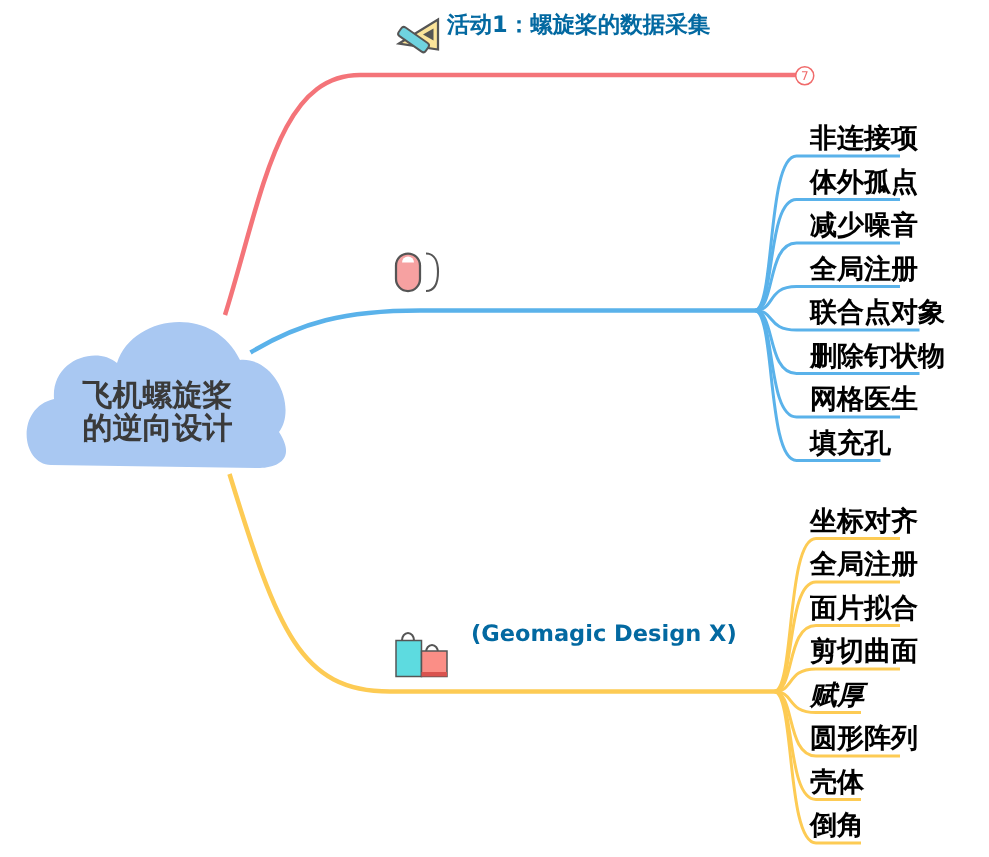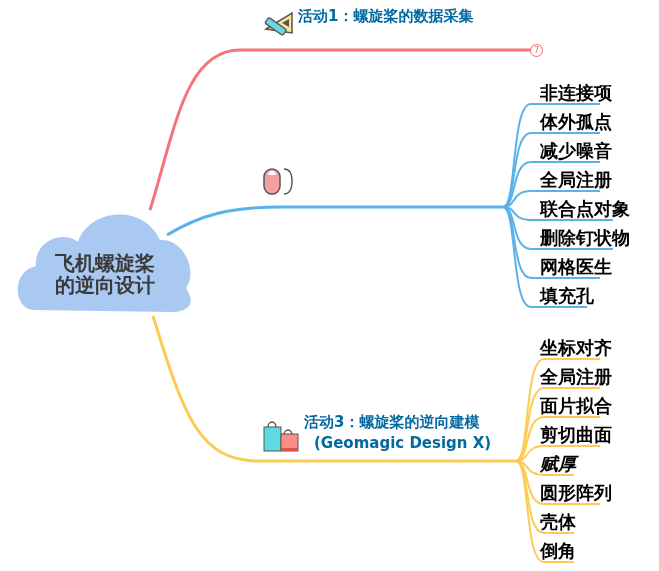--- a/index.html
+++ b/index.html
@@ -83,21 +83,20 @@
     </div>
 
   <svg class="icon" style="left:262px;top:417px" width="40" height="36" viewBox="0 0 40 36">
     <path d="M6,10 a4,5 0 0 1 8,0" fill="none" stroke="#555" stroke-width="1.4"></path>
     <rect x="2" y="10" width="17" height="24" fill="#5ddbe0" stroke="#555" stroke-width="1"></rect>
     <path d="M22,18 a4,5 0 0 1 8,0" fill="none" stroke="#555" stroke-width="1.4"></path>
     <rect x="19" y="17" width="17" height="17" fill="#fb8e86" stroke="#555" stroke-width="1"></rect>
     <rect x="19" y="31" width="17" height="3" fill="#d9534f"></rect>
   </svg>
   <div class="topic" style="left:304px;top:412px">
-    <div>活动3：螺旋桨的逆向建模</div>
     <div style="padding-left:10px">(Geomagic Design X)</div>
   </div>
   <div id="leaves-3">
       <div class="leaf" style="left: 540px; top: 340px; text-align: center;">坐标对齐</div>
       <div class="leaf" style="left: 540px; top: 369px;">全局注册</div>
       <div class="leaf" style="left: 540px; top: 398px;">面片拟合</div>
       <div class="leaf" style="left: 540px; top: 427px;">剪切曲面</div>
       <div class="leaf" style="left: 540px; top: 456px; font-style: italic;">赋厚</div>
       <div class="leaf" style="left: 540px; top: 485px;">圆形阵列</div>
       <div class="leaf" style="left: 540px; top: 514px;">壳体</div>

